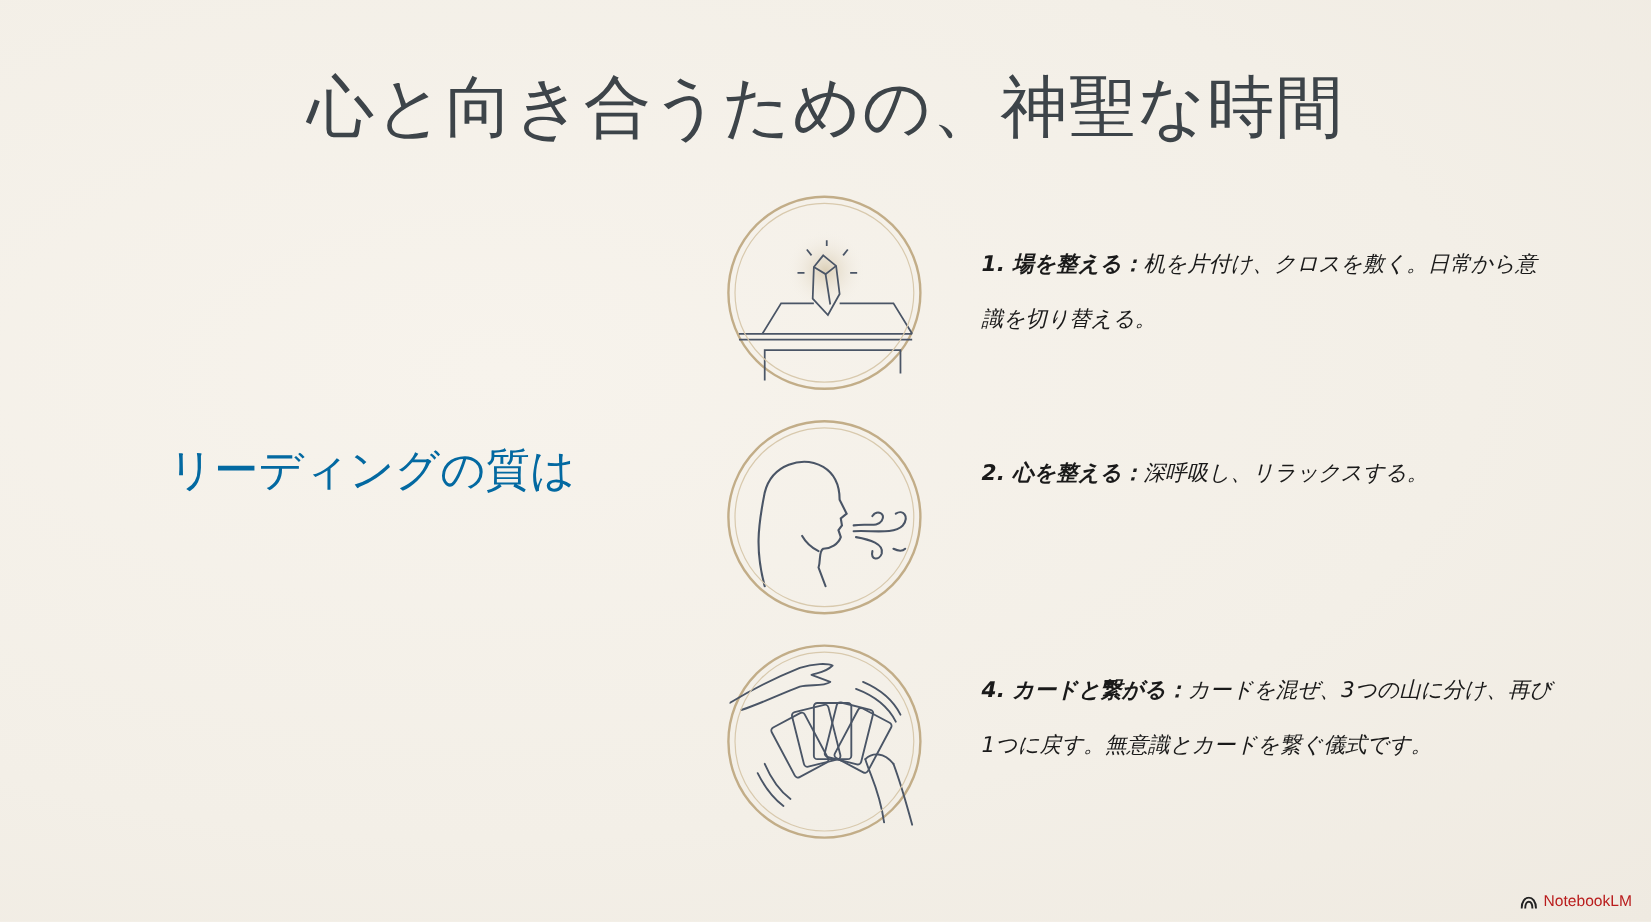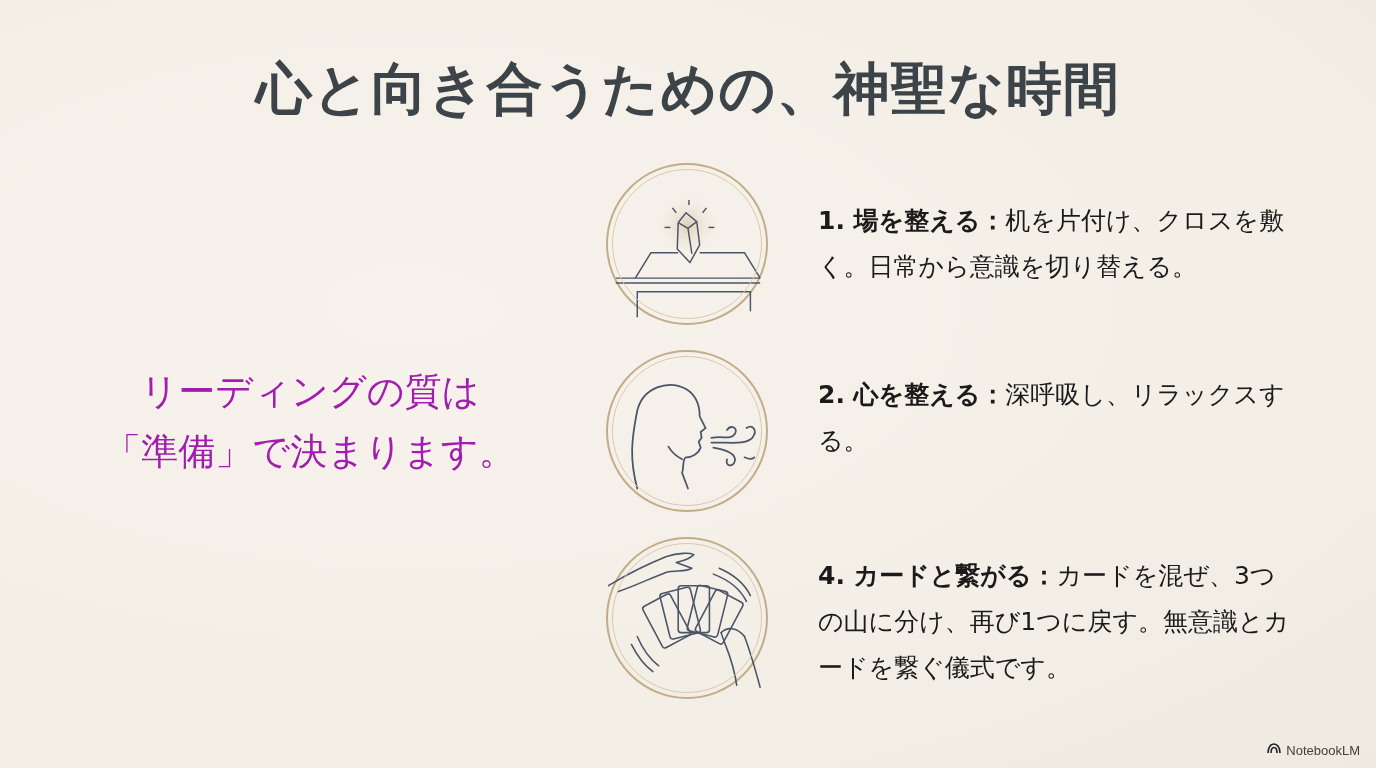--- a/index.html
+++ b/index.html
@@ -6,53 +6,52 @@
   body {
     width:1376px; height:768px; overflow:hidden; position:relative;
     background:#f5f1ea;
     background-image: radial-gradient(ellipse at 30% 40%, #f7f3ec 0%, #f3efe7 60%, #efeae1 100%);
     font-family: "DejaVu Sans", "Liberation Sans", sans-serif;
     color:#1c1c1c;
   }
   .title {
     position:absolute; left:0; top:52px; width:1376px; text-align:center;
     font-family: "DejaVu Serif", "Liberation Serif", serif;
-    font-size:56px; font-weight:bold; color:#3d4449; letter-spacing:1px;
+    font-size:56px; font-weight:normal; color:#3d4449; letter-spacing:1px;
   }
   .left-msg {
     position:absolute; left:70px; top:362px; width:480px; text-align:center;
-    font-size:37px; line-height:60px; color:#a21caf;
+    font-size:37px; line-height:60px; color:#0369a1;
   }
   .icon-circle {
     position:absolute; width:162px; height:162px; border-radius:50%;
     border:2.5px solid #c2ad88; box-sizing:border-box;
   }
   .icon-circle::after {
     content:""; position:absolute; inset:4px; border-radius:50%;
     border:1px solid #d8c9ad;
   }
   .icon-circle svg { position:absolute; left:0; top:0; width:100%; height:100%; }
   .step {
     position:absolute; left:818px; width:480px;
-    font-size:25px; line-height:46px; color:#1a1a1a;
+    font-size:18px; line-height:46px; color:#1a1a1a;font-style:italic;
   }
   .step .head { font-weight:bold; }
   .brand {
-    position:absolute; right:16px; bottom:10px; font-size:13px; color:#404040;
-    display:flex; align-items:flex-start; gap:5px; font-family:"Liberation Sans", sans-serif;
+    position:absolute; right:16px; bottom:10px; font-size:13px; color:#b91c1c;
+    display:flex; align-items:flex-end; gap:5px; font-family:"Liberation Sans", sans-serif;
   }
 </style>
 </head>
 <body>
 
 <div class="title">心と向き合うための、神聖な時間</div>
 
 <div class="left-msg">
   <div>リーディングの質は</div>
-  <div>「準備」で決まります。</div>
 </div>
 
 <div class="icon-circle" style="left:606px; top:163px;">
   <svg viewBox="0 0 162 162">
     <defs>
       <radialGradient id="glow" cx="50%" cy="50%" r="50%">
         <stop offset="0%" stop-color="#d9ccb2" stop-opacity="0.9"></stop>
         <stop offset="100%" stop-color="#f5f1ea" stop-opacity="0"></stop>
       </radialGradient>
     </defs>

